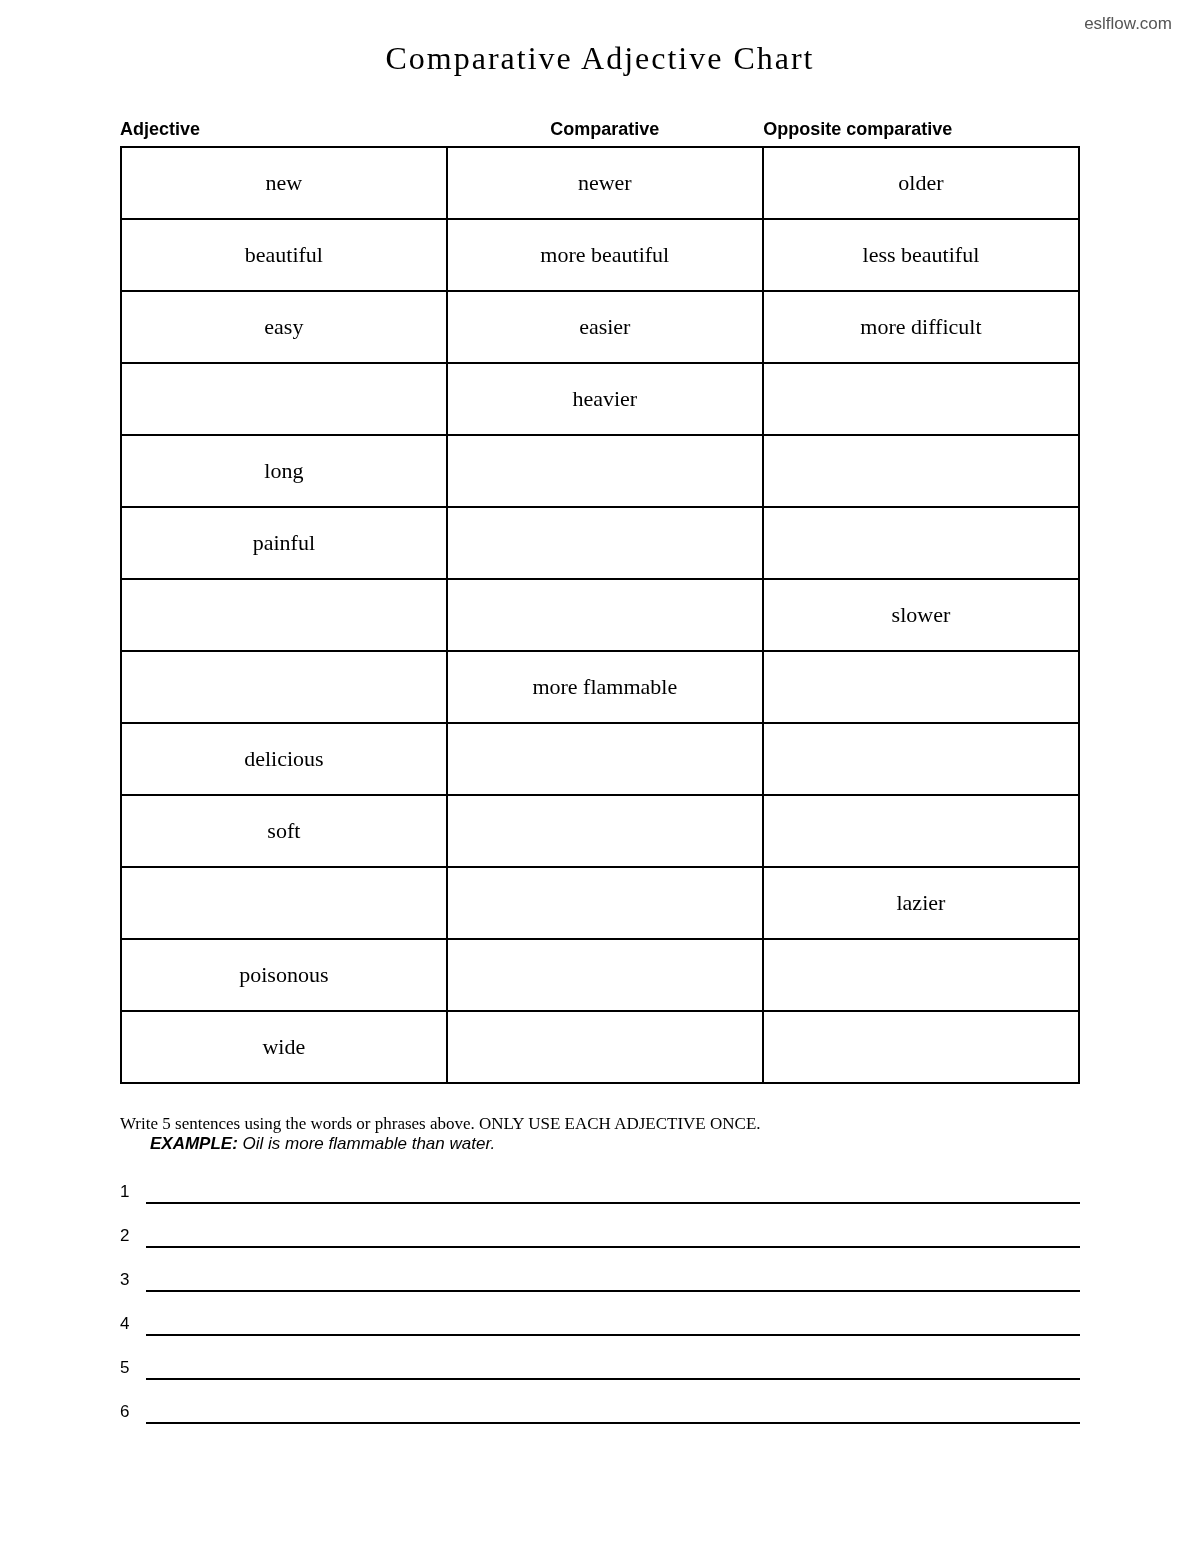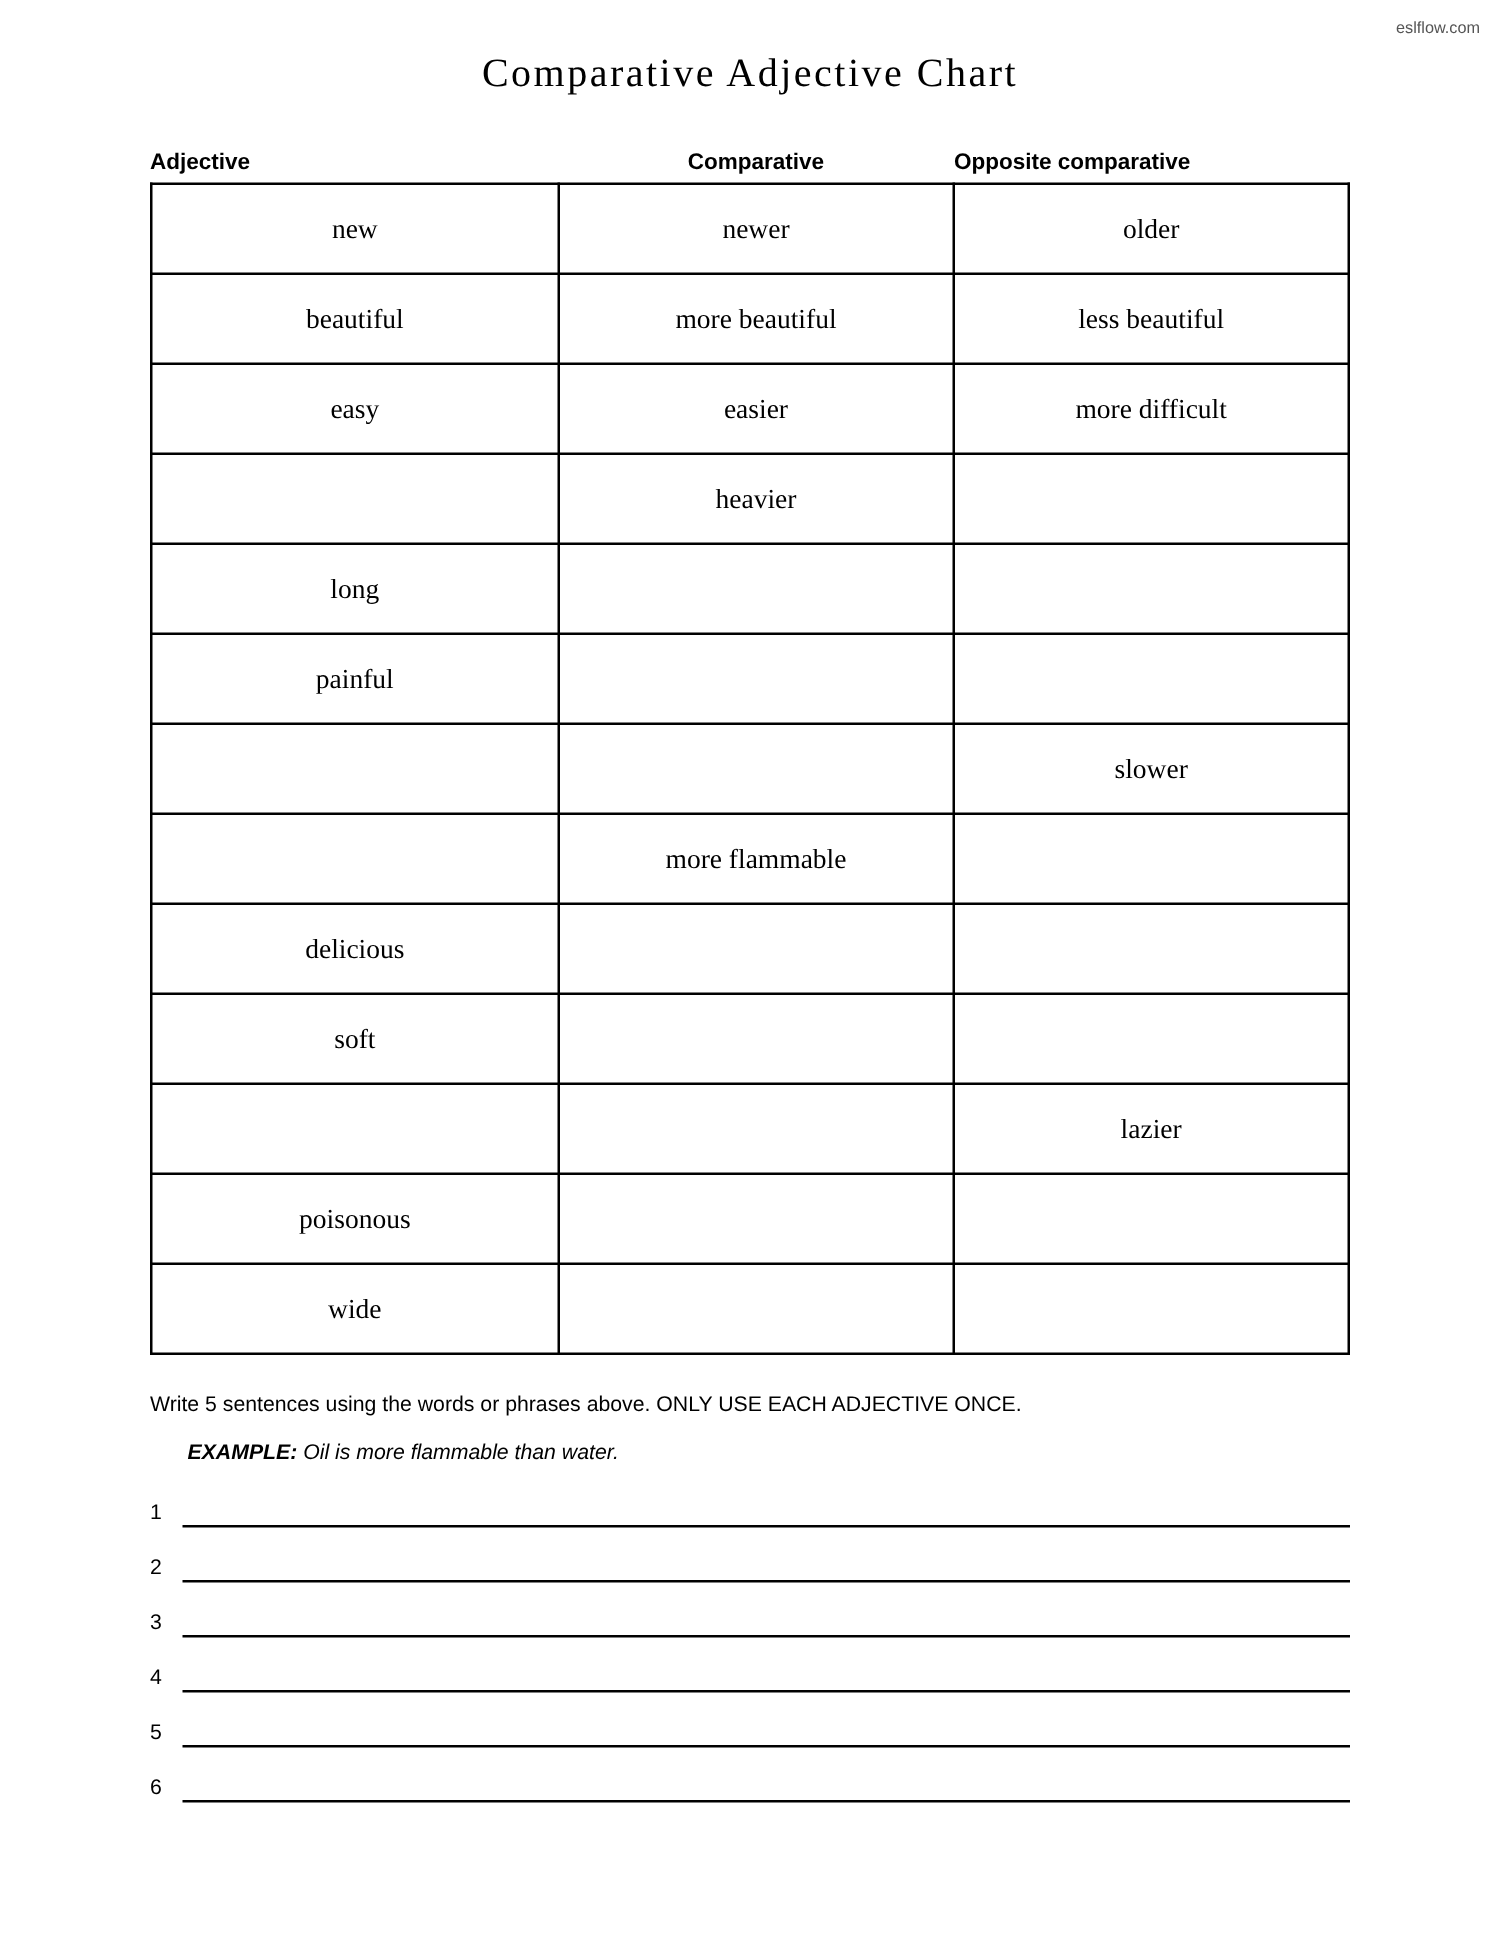--- a/index.html
+++ b/index.html
@@ -7,22 +7,22 @@
       background: #fff;
       font-family: Georgia, 'Times New Roman', serif;
       width: 1200px;
       min-height: 1553px;
       position: relative;
       padding: 40px 60px;
     }
     .watermark {
       position: absolute;
       top: 14px;
-      right: 16px;
-      font-size: 13px;
+      right: 28px;
+      font-size: 17px;
       color: #555;
       font-family: Arial, sans-serif;
     }
     .page-title {
       text-align: center;
       font-size: 32px;
       font-weight: normal;
       letter-spacing: 2px;
       margin-bottom: 42px;
       font-family: Georgia, serif;
@@ -64,22 +64,22 @@
     
     .chart-table td {
       position: relative;
     }
 
     .instructions-section {
       margin: 30px 60px 0 60px;
     }
     .instructions-text {
       font-size: 17px;
-      font-family: Liberation Sans, sans-serif;
-      margin-bottom: 18px;
+      font-family: Liberation Serif, serif;
+      margin-bottom: 0;
     }
     .example-text {
       font-size: 17px;
       font-family: Arial, sans-serif;
       font-style: italic;
       margin-bottom: 28px;
       margin-left: 30px;
     }
     .example-text span.example-label {
       font-weight: bold;

